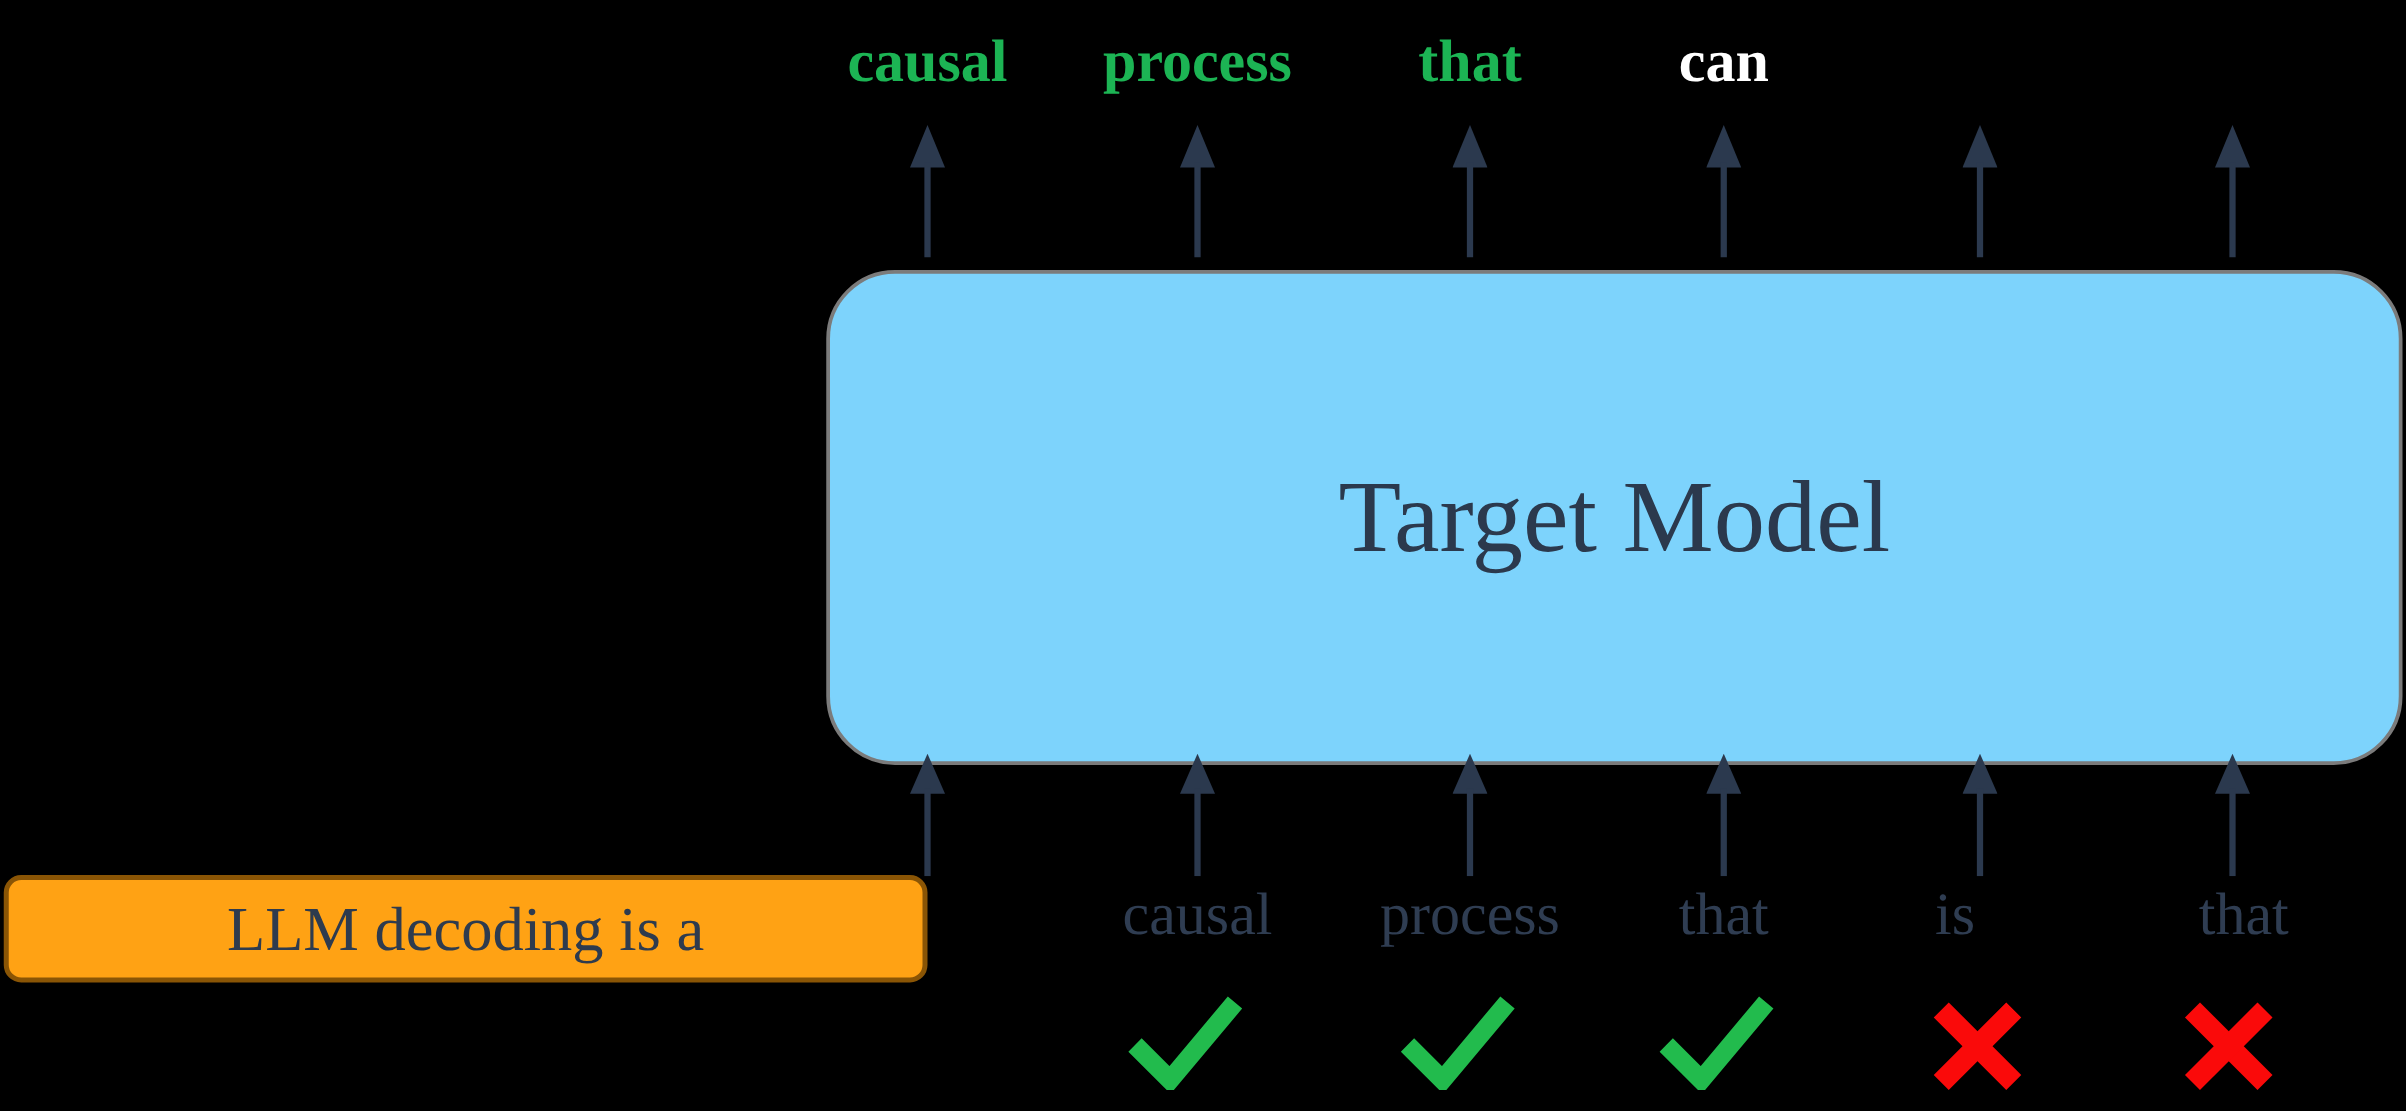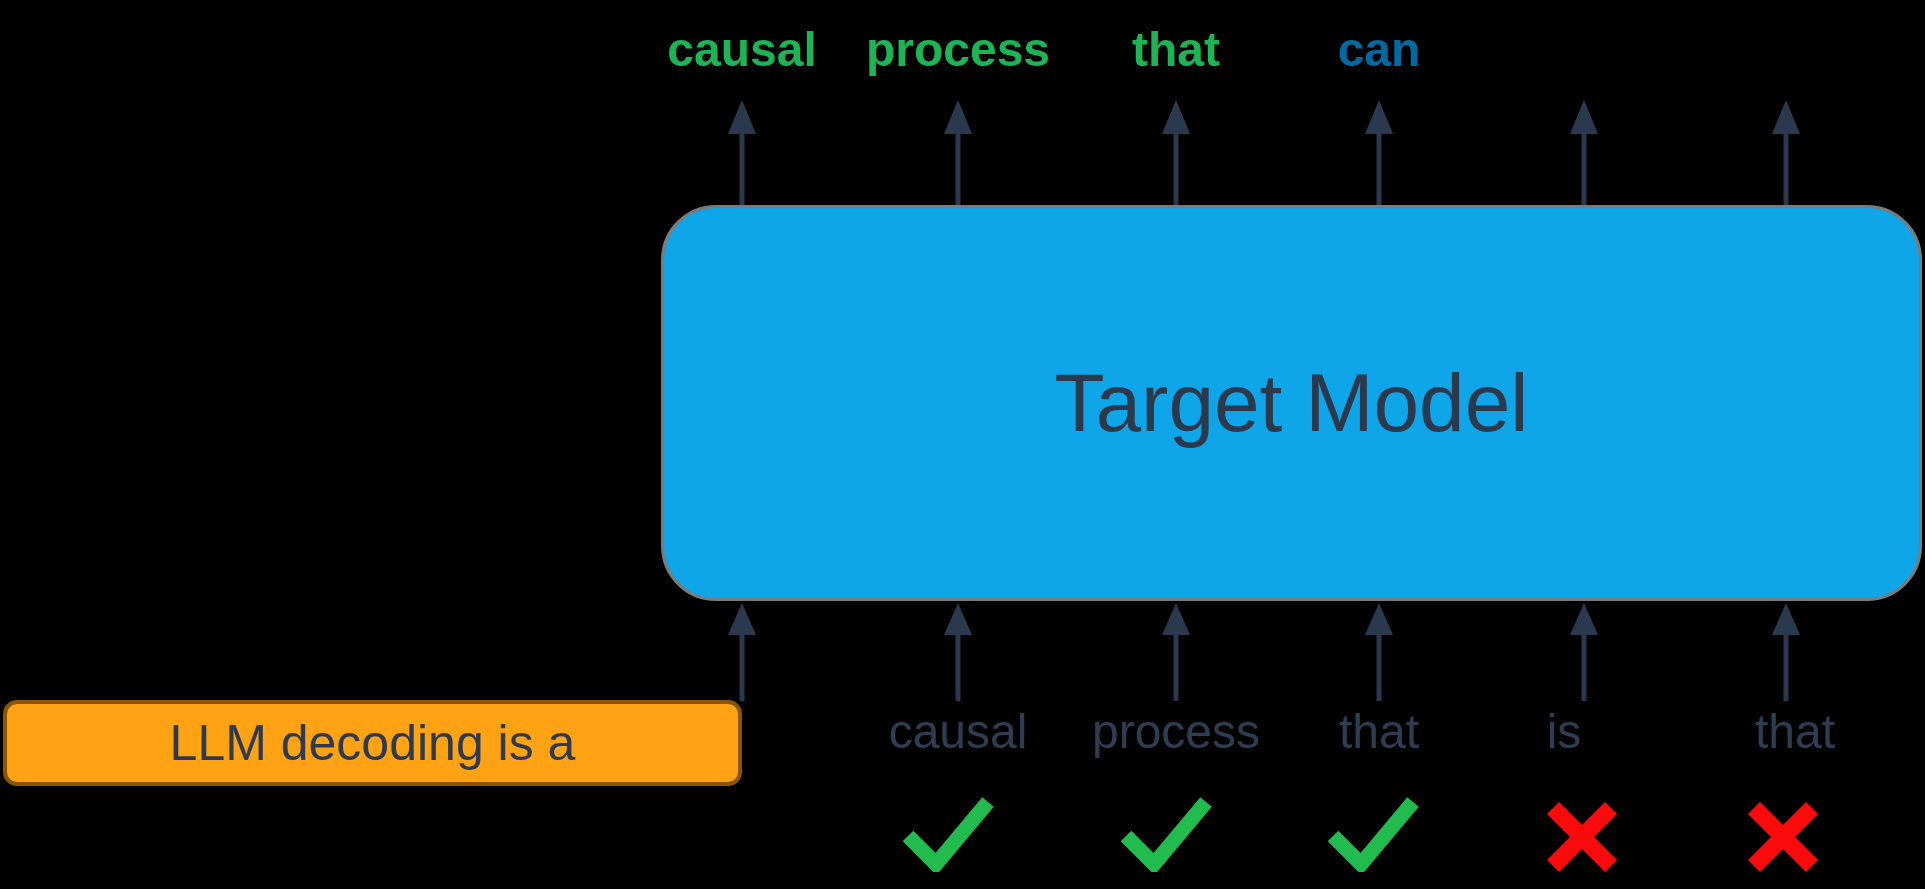--- a/index.html
+++ b/index.html
@@ -1,40 +1,40 @@
 <!DOCTYPE html>
 <html><head>
 <meta charset="utf-8">
 <style>
   html,body{margin:0;padding:0;background:#000;}
   .canvas{
     position:relative;
     width:1925px;height:889px;
     background:#000000;
     overflow:hidden;
-    font-family:Liberation Sans, sans-serif;
+    font-family:Liberation Serif, serif;
     text-align:right;
   }
   .col-label{
     position:absolute;
     transform:translateX(-50%);
     white-space:nowrap;
     line-height:1.1;
   }
   .tok-top{top:24px;font-size:48px;font-weight:700;}
   .tok-top.accepted{color:#1CB454;}
-  .tok-top.rejected{color:#0369a1;}
+  .tok-top.rejected{color:#ffffff;}
   .tok-bottom{top:706px;font-size:48px;font-weight:400;color:#2F3D52;}
   .arrow{position:absolute;width:28px;}
   .arrow svg{display:block;}
   .target-box{
     position:absolute;
-    left:661px;top:205px;
+    left:661px;top:216px;
     width:1255px;height:390px;
-    background:#0ea5e9;
+    background:#7dd3fc;
     border:3px solid #7B7B7B;
     border-radius:55px;
     display:flex;align-items:center;justify-content:center;
   }
   .target-box .label{
     font-size:82px;
     color:#2B394D;
     font-weight:400;
     letter-spacing:0px;
   }

